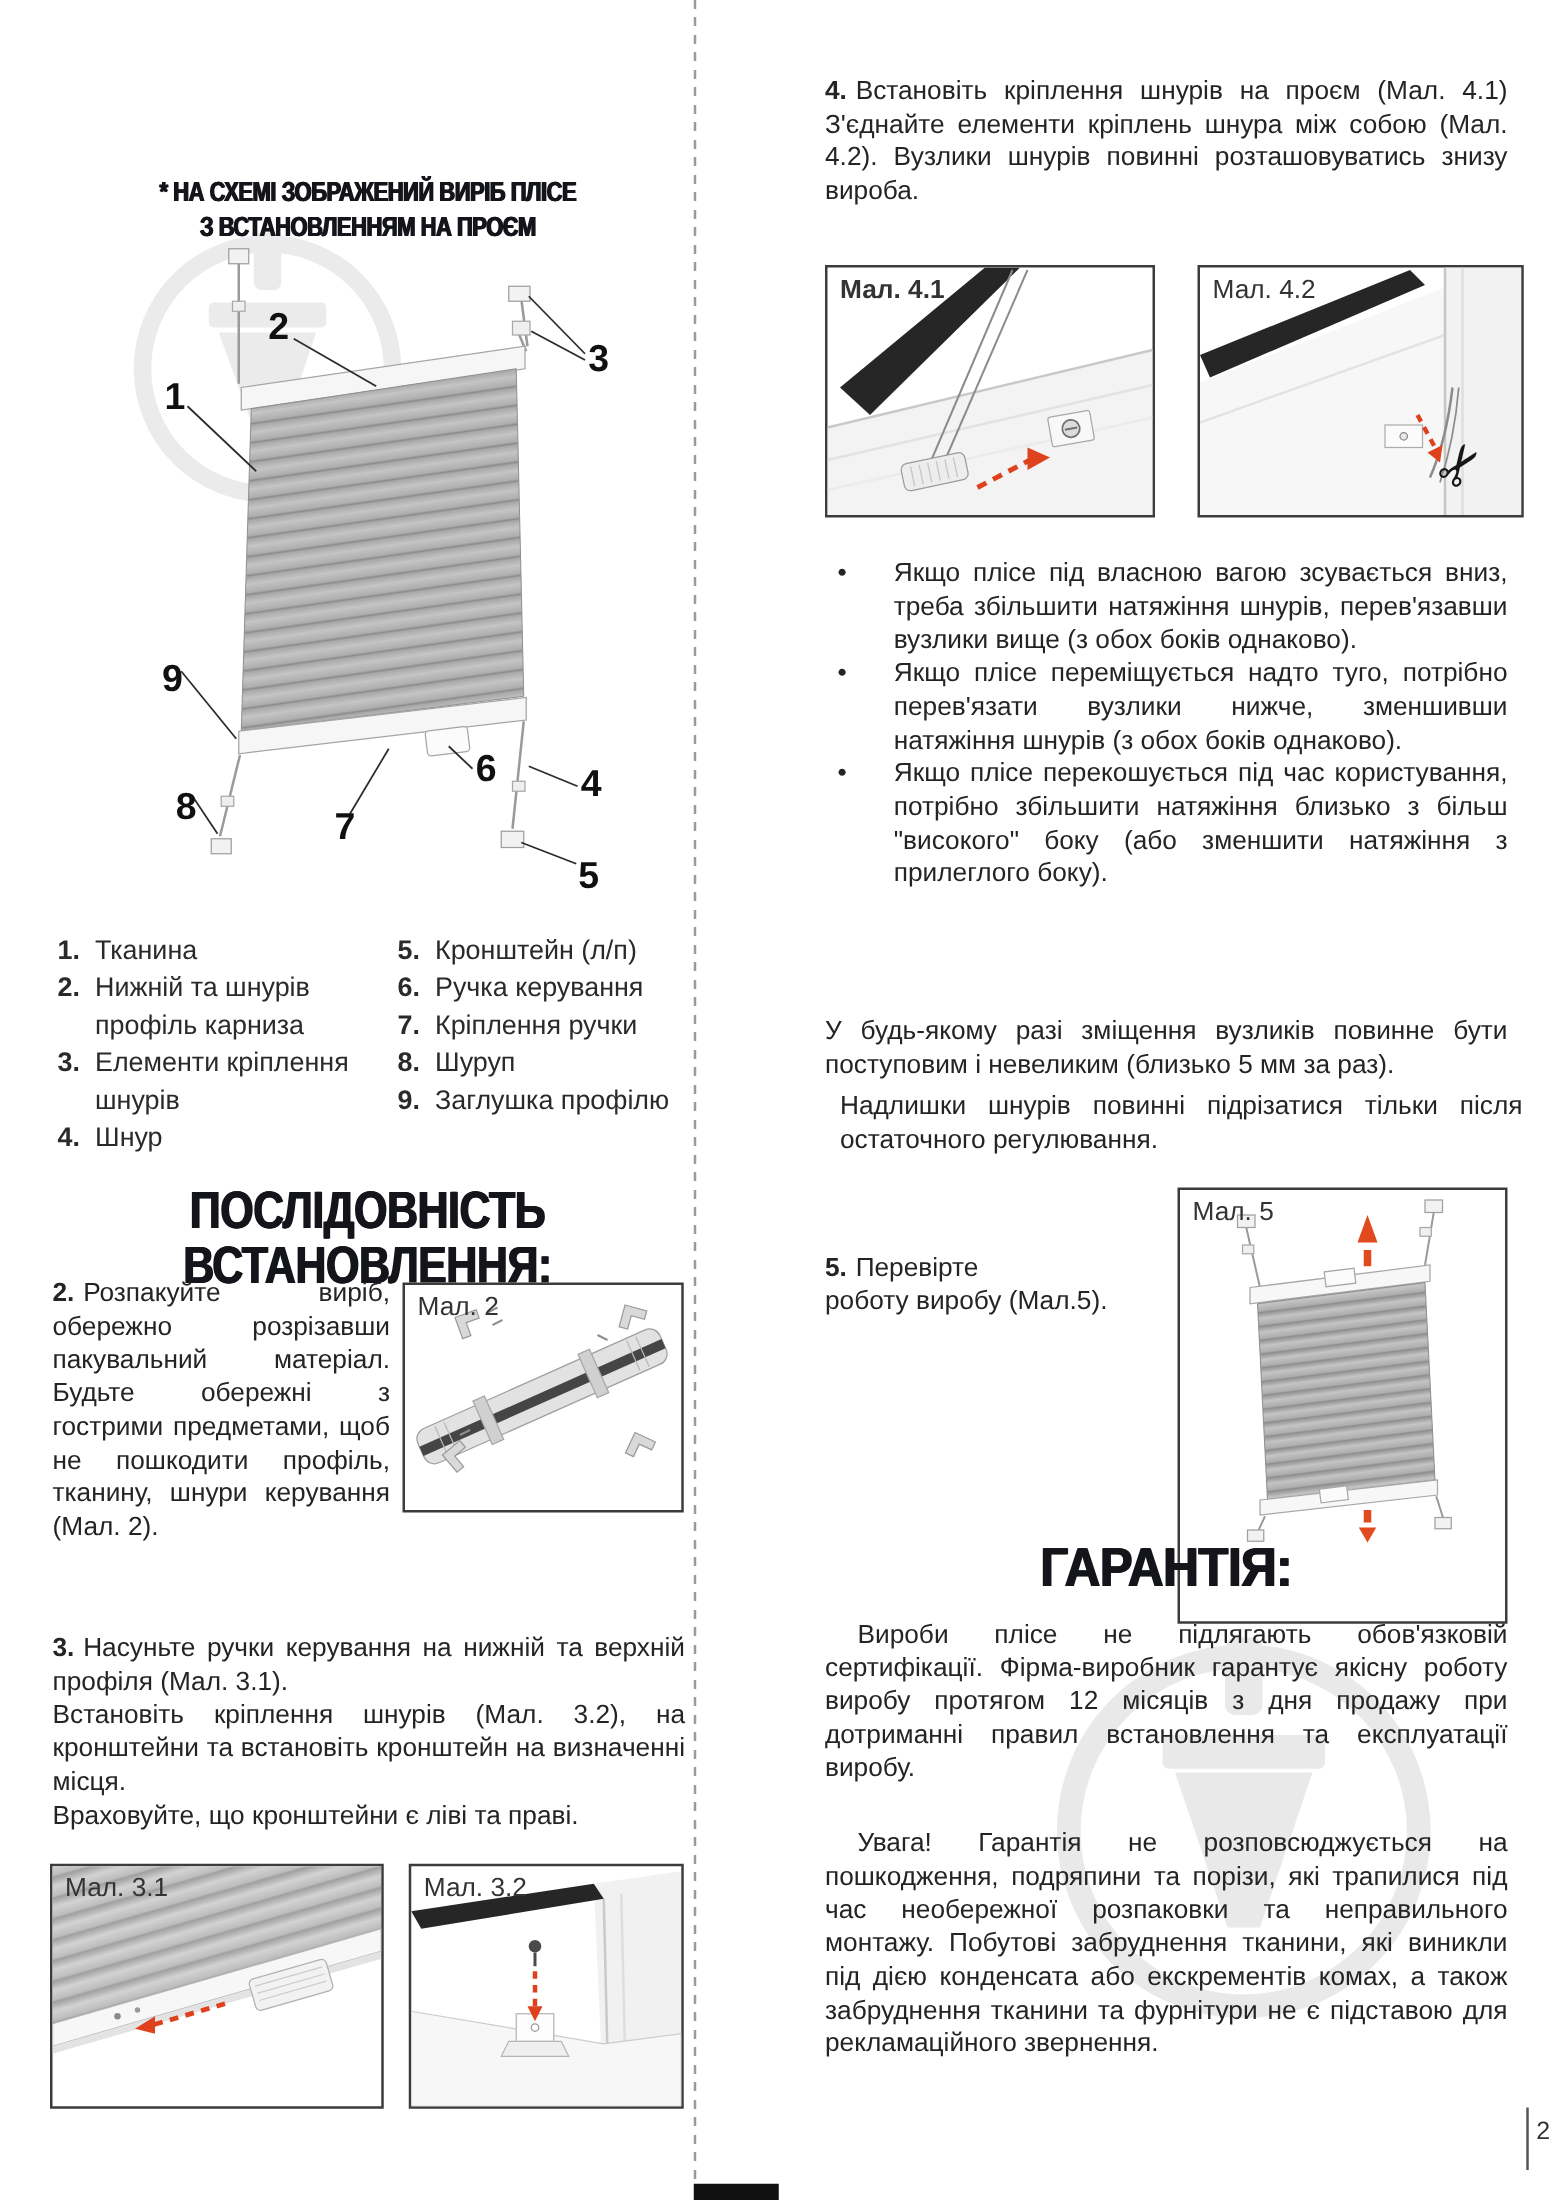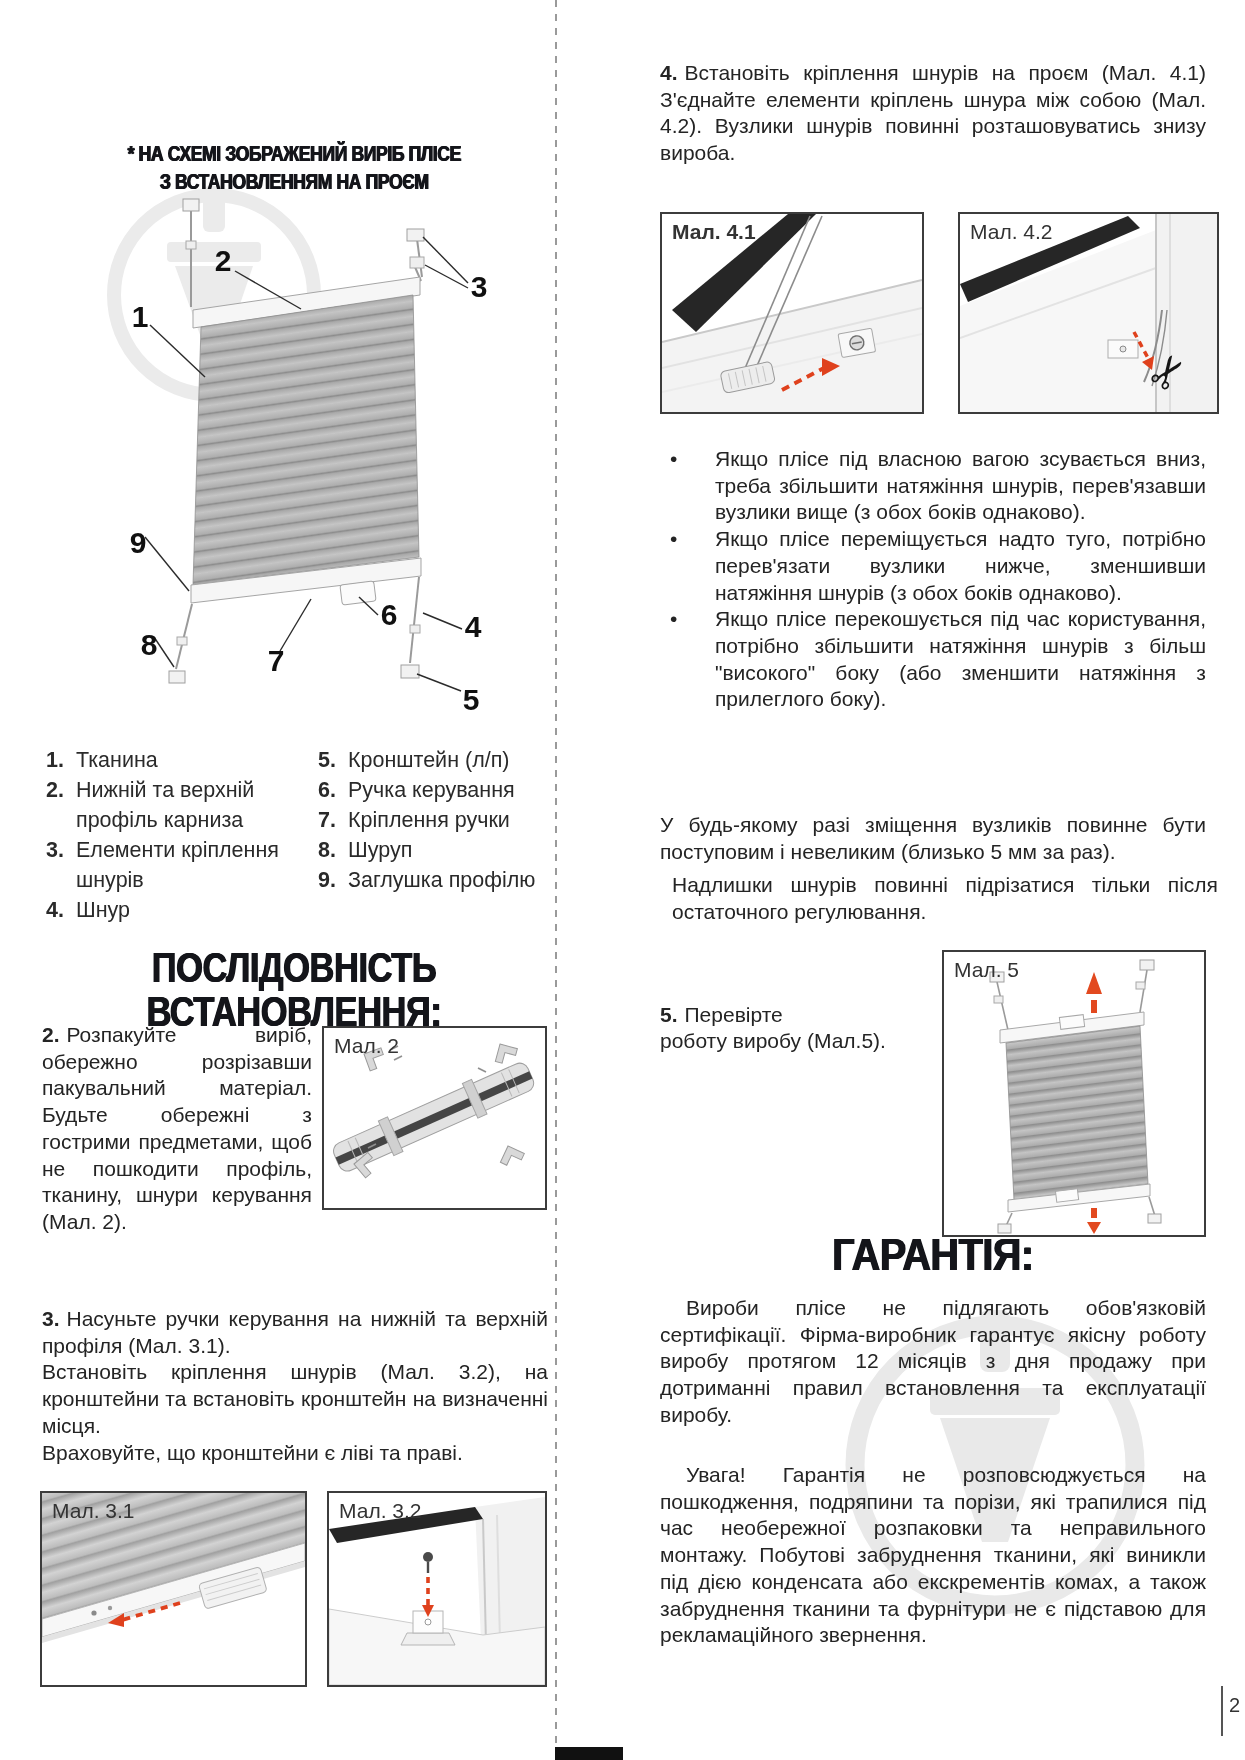--- a/index.html
+++ b/index.html
@@ -125,21 +125,21 @@
     <text class="callout" x="83" y="368" text-anchor="middle">9</text>
   </svg>
 
   <div class="abs" style="left:6px;top:745px;width:268px;z-index:2;">
     <div class="leg-item">
         <span class="n">1.</span>
         <span>Тканина</span>
       </div>
     <div class="leg-item">
         <span class="n">2.</span>
-        <span>Нижній та верхній профіль карниза</span>
+        <span>Нижній та шнурів профіль карниза</span>
       </div>
     <div class="leg-item">
         <span class="n">3.</span>
         <span>Елементи кріплення шнурів</span>
       </div>
     <div class="leg-item">
         <span class="n">4.</span>
         <span>Шнур</span>
       </div>
   </div>
@@ -325,33 +325,33 @@
     <div class="bullet txt">
       <span class="dot">•</span>
       <span>Якщо плісе під власною вагою зсувається вниз, треба збільшити натяжіння шнурів, перев'язавши вузлики вище (з обох боків однаково).</span>
     </div>
     <div class="bullet txt">
       <span class="dot">•</span>
       <span>Якщо плісе переміщується надто туго, потрібно перев'язати вузлики нижче, зменшивши натяжіння шнурів (з обох боків однаково).</span>
     </div>
     <div class="bullet txt">
       <span class="dot">•</span>
-      <span>Якщо плісе перекошується під час користування, потрібно збільшити натяжіння шнурів з більш "високого" боку (або зменшити натяжіння з прилеглого боку).</span>
+      <span>Якщо плісе перекошується під час користування, потрібно збільшити натяжіння близько з більш "високого" боку (або зменшити натяжіння з прилеглого боку).</span>
     </div>
   </div>
 
   <div class="abs txt" style="left:0;top:812px;width:546px;">У будь-якому разі зміщення вузликів повинне бути поступовим і невеликим (близько 5 мм за раз).</div>
   <div class="abs txt" style="left:0;top:872px;width:546px;margin-left:12px;">Надлишки шнурів повинні підрізатися тільки після остаточного регулювання.</div>
 
   <div class="abs txt noj" style="left:0;top:975px;width:300px;">
     <span class="num">5.</span><span style="white-space:pre-line;">Перевірте
 роботу виробу (Мал.5).</span>
   </div>
 
-  <div class="figbox abs" style="left:282px;top:950px;width:264px;height:287px;">
+  <div class="figbox abs" style="left:282px;top:950px;width:264px;height:349px;">
     <div class="figlabel">Мал. 5</div>
     <svg width="260" height="283" viewBox="0 0 260 283">
       <defs>
         <linearGradient id="p-5" gradientUnits="userSpaceOnUse" x1="0" y1="0" x2="0" y2="11" spreadMethod="repeat" gradientTransform="rotate(-7)">
           <stop offset="0" stop-color="#c3c3c3"></stop>
             <stop offset="0.45" stop-color="#adadad"></stop>
           <stop offset="0.55" stop-color="#8e8e8e"></stop>
             <stop offset="1" stop-color="#c6c6c6"></stop>
         </linearGradient>
       </defs>

